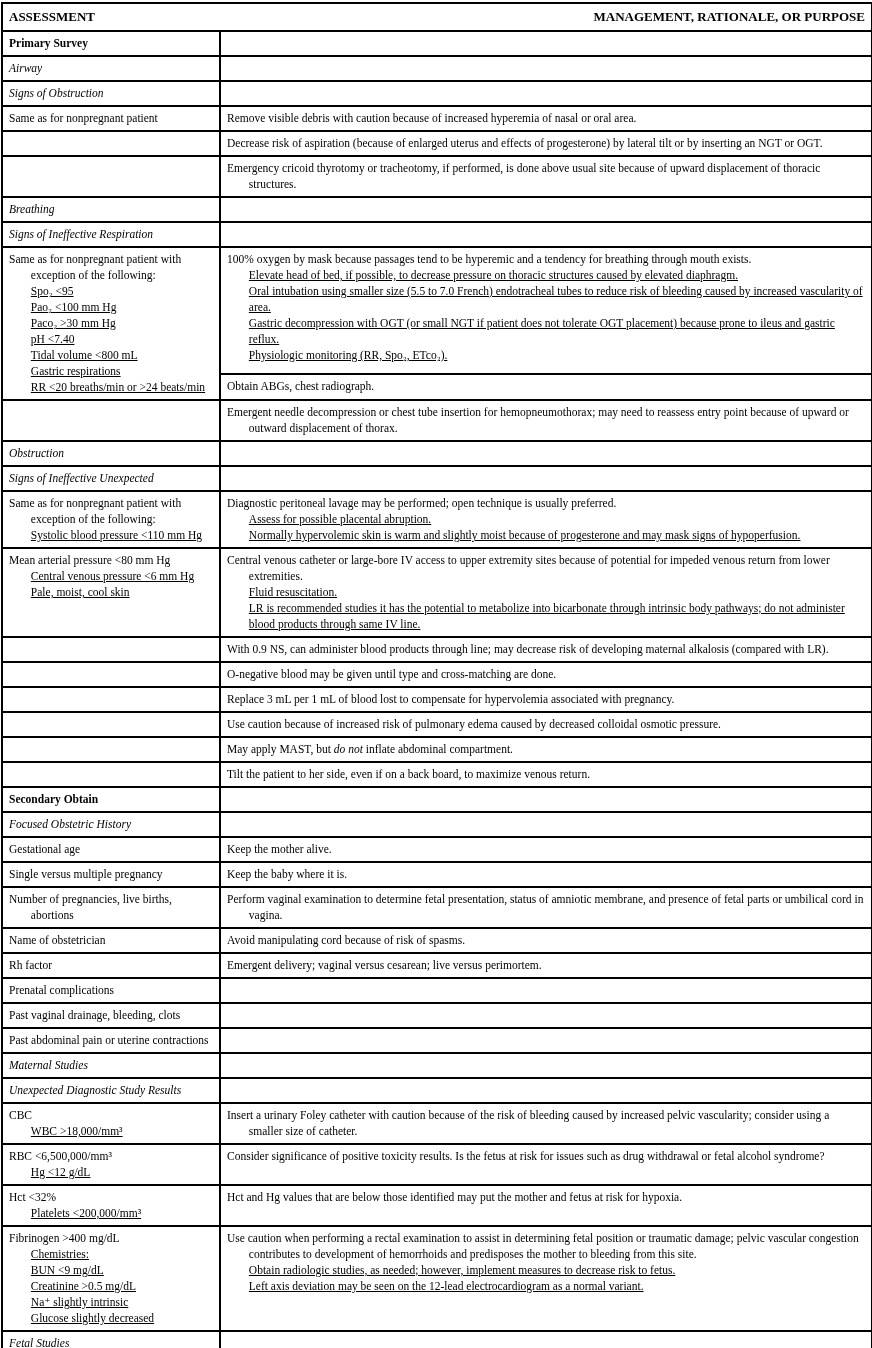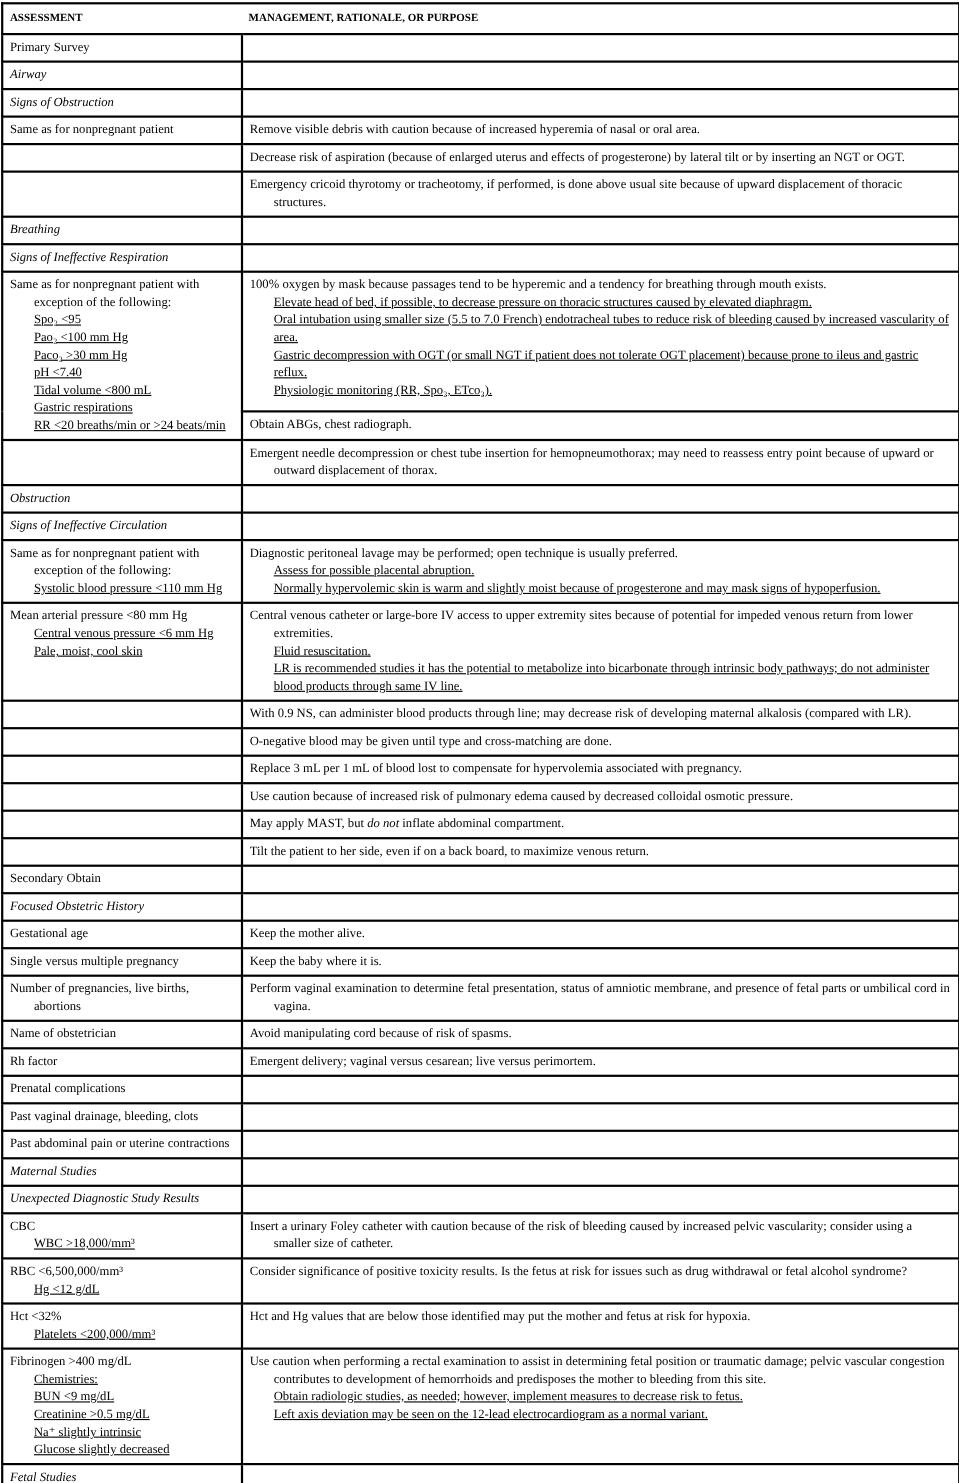--- a/index.html
+++ b/index.html
@@ -2,26 +2,26 @@
 <html><head>
 <meta charset="utf-8">
 <style>
   html,body{margin:0;padding:0;background:#fff;}
   .page{width:872px;background:#fff;box-sizing:border-box;padding:2px 1px;}
   table.doc{border-collapse:collapse;width:870px;table-layout:fixed;
     font-family:"Liberation Serif","DejaVu Serif",serif;font-size:11.5px;color:#000;}
   col.c1{width:218px;}
   col.c2{width:652px;}
   th,td{border:2px solid #000;vertical-align:top;padding:3px 6px 4px 6px;line-height:16px;}
-  thead th{text-align:left;font-weight:bold;padding-top:5px;padding-bottom:5px;font-size:10px;}
-  thead th.no-div{border-left:none;}
+  thead th{text-align:left;font-weight:bold;padding-top:5px;padding-bottom:5px;font-size:13px;}
+  thead th.no-div{border-left:none;text-align:right;}
   thead th.first{border-right:none;}
   .ln{padding-left:1.9em;text-indent:-1.9em;}
   .ln.i1{padding-left:1.9em;text-indent:0;text-decoration:underline;}
-  .s-bold .ln{font-weight:normal;}
+  .s-bold .ln{font-weight:bold;}
   .s-bi .ln{font-weight:normal;font-style:italic;}
   .s-i .ln{font-style:italic;font-family:Liberation Serif, serif;}
 </style>
 </head>
 <body>
 
 <div class="page">
   <table class="doc">
     <colgroup>
         <col class="c1">
@@ -115,21 +115,21 @@
           </td>
         </tr>
         <tr>
           <td class="s-bi">
             <div class="ln i0">Obstruction</div>
           </td>
           <td></td>
         </tr>
         <tr>
           <td class="s-i">
-            <div class="ln i0">Signs of Ineffective Circulation</div>
+            <div class="ln i0">Signs of Ineffective Unexpected</div>
           </td>
           <td></td>
         </tr>
         <tr>
           <td class="s-n">
             <div class="ln i0">Same as for nonpregnant patient with exception of the following:</div>
             <div class="ln i1">Systolic blood pressure &lt;110 mm Hg</div>
           </td>
           <td>
             <div class="ln i0">Diagnostic peritoneal lavage may be performed; open technique is usually preferred.</div>

